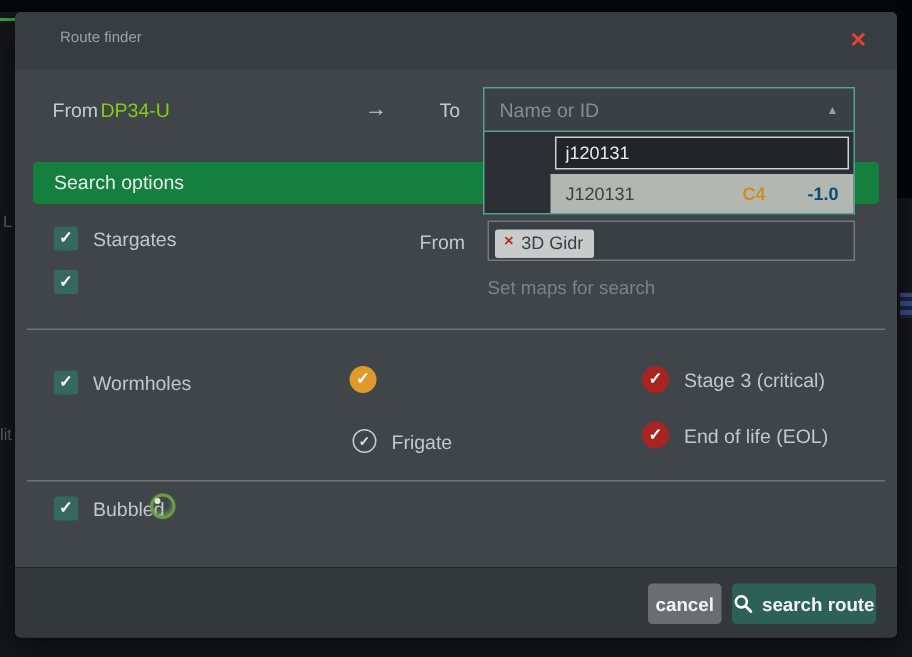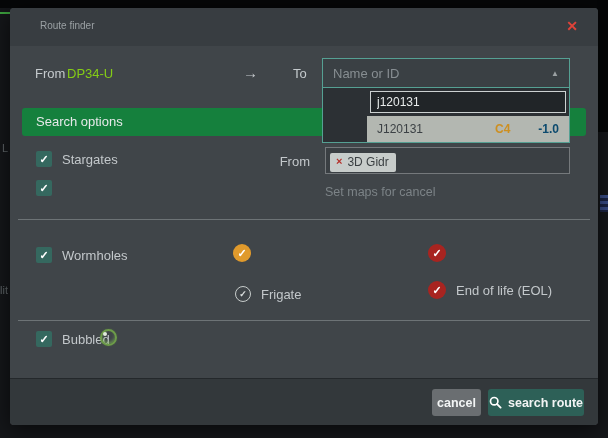--- a/index.html
+++ b/index.html
@@ -137,34 +137,35 @@
     <span class="checkbox">✓</span>
   </div>
 
   <span class="maps-label">From</span>
   <div class="maps-input">
     <span class="tag">
       <span class="tag-x">×</span>
       <span>3D Gidr</span>
     </span>
   </div>
-  <span class="maps-help">Set maps for cancel</span>
+  <span class="maps-help">Set maps for search</span>
 
   <div class="divider divider1"></div>
 
   <div class="check-row" style="left:26px; top:239px;">
     <span class="checkbox">✓</span>
     <span class="ck-label">Wormholes</span>
   </div>
 
   <div class="check-row" style="left:223px; top:236px;">
     <span class="circle-ck circle-orange">✓</span>
   </div>
   <div class="check-row" style="left:418px; top:236px;">
     <span class="circle-ck circle-red">✓</span>
+    <span class="ck-label">Stage 3 (critical)</span>
   </div>
   <div class="check-row" style="left:225px; top:278px;">
     <span class="circle-ck circle-outline">✓</span>
     <span class="ck-label">Frigate</span>
   </div>
   <div class="check-row" style="left:418px; top:273px;">
     <span class="circle-ck circle-red">✓</span>
     <span class="ck-label">End of life (EOL)</span>
   </div>
 

